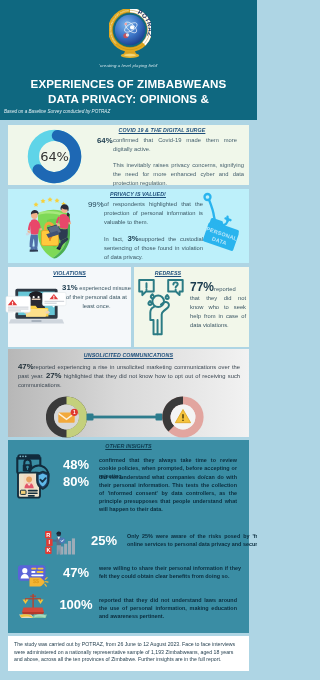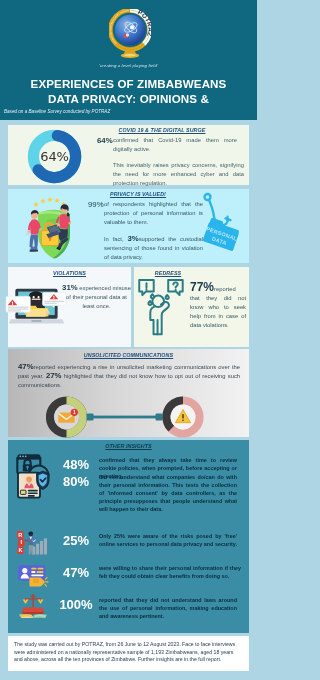--- a/index.html
+++ b/index.html
@@ -58,21 +58,21 @@
   .s4-body{position:absolute;left:10px;top:14px;width:222px;margin:0;font-size:5.8px;line-height:8.8px;color:#3b4752;text-align:justify;}
   .s4-body b{font-size:7.8px;color:#1a2a33;}
   .s4-graphic{position:absolute;left:38px;top:47px;width:185px;height:42px;}
 
   
   .s5-title{position:absolute;left:0;top:3px;width:241px;text-align:center;font-size:5.3px;font-weight:bold;font-style:italic;color:#0d3a4e;text-decoration:underline;letter-spacing:.1px;}
   .s5-rows{position:absolute;left:0;top:0;width:241px;}
   .s5-row{position:absolute;left:0;width:241px;height:36px;}
   .s5-row:nth-child(1){top:11px;}
   .s5-row:nth-child(2){top:28px;}
-  .s5-row:nth-child(3){top:87px;}
+  .s5-row:nth-child(3){top:87px;margin-left:28px;}
   .s5-row:nth-child(4){top:119px;}
   .s5-row:nth-child(5){top:151px;}
   .s5-icon{position:absolute;left:8px;top:2px;width:34px;height:30px;}
   .s5-pct{position:absolute;left:48px;top:6px;width:40px;text-align:center;font-size:13px;font-weight:bold;color:#ffffff;}
   .s5-row:nth-child(4) .s5-txt{width:142px;}
   .s6-txt{position:absolute;left:6px;top:5px;width:228px;margin:0;font-size:5.2px;line-height:7.6px;color:#1f3a4a;text-align:left;}
   .s5-txt{position:absolute;left:91px;top:5px;width:138px;font-size:5.4px;line-height:8px;font-weight:bold;color:#0b2c3d;text-align:justify;letter-spacing:.02px;}
 </style>
 </head>
 <body>

